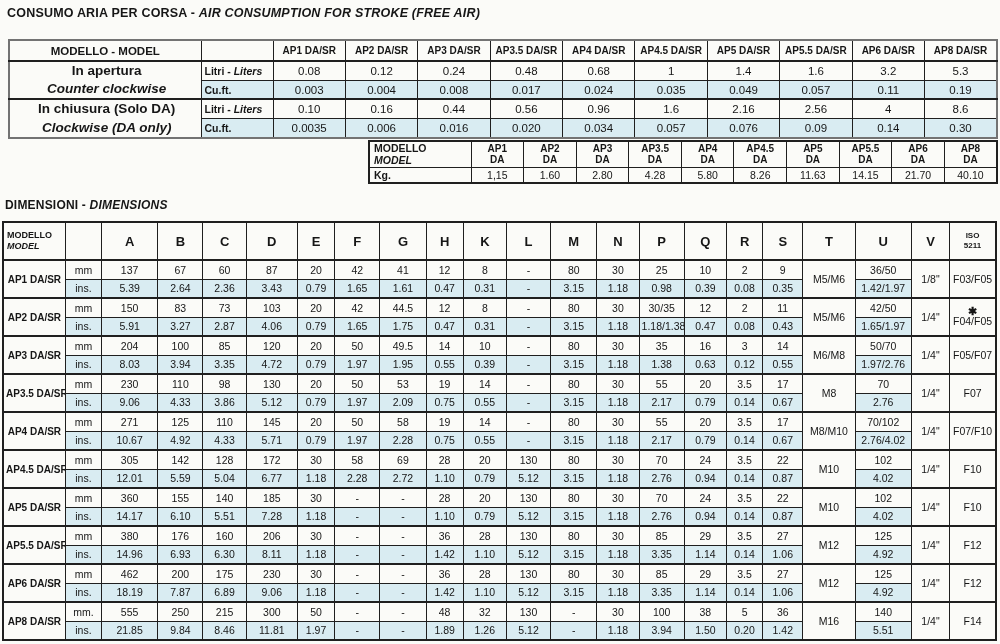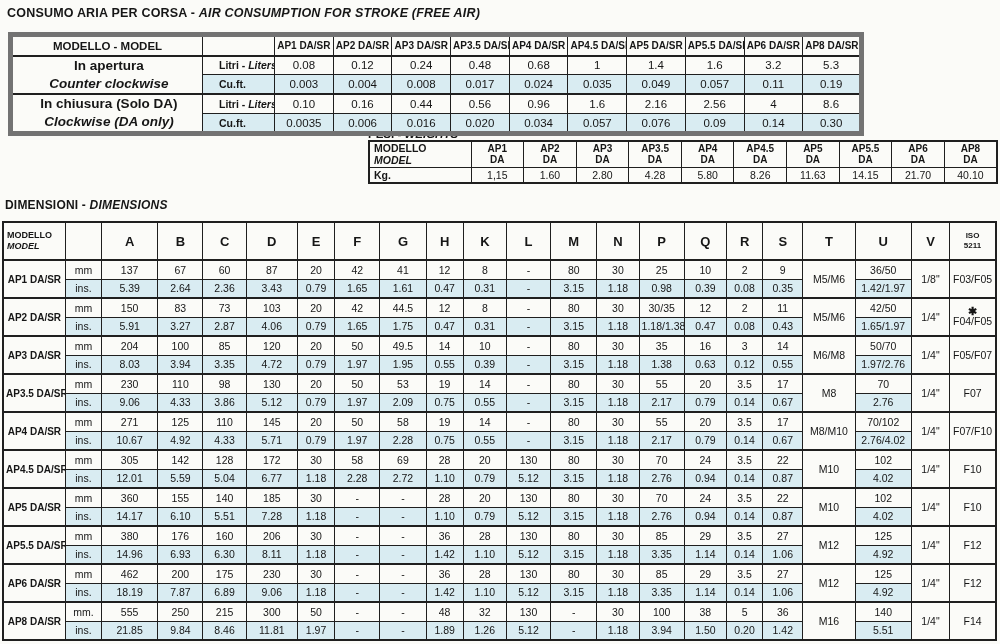--- a/index.html
+++ b/index.html
@@ -30,28 +30,28 @@
     overflow:hidden;
     white-space:nowrap;
     text-align:center;
     vertical-align:middle;
     font-weight:normal;
   }
   .tint { background:#d9ecf2; }
   .gtop { border-top:2px solid #1f1f1f; }
 
   
-  #consumption-table { left:8px; top:32px; width:856px; border:5px solid #737373; }
+  #consumption-table { left:8px; top:39px; width:990px; border:2px solid #737373; }
   #consumption-table thead tr { height:21px; }
   #consumption-table tbody tr { height:19px; }
   #consumption-table thead th { border-bottom:2px solid #1f1f1f; }
   .c-modhead { font-size:11.5px; font-weight:bold; }
   .c-model   { font-size:10px;  font-weight:bold; }
   .c-label   { text-align:center; padding-left:5px; font-size:13.5px; font-weight:bold; line-height:1.35; }
-  .c-unit    { text-align:left; padding-left:16px; font-size:10.5px; font-weight:bold; }
+  .c-unit    { text-align:left; padding-left:3px; font-size:10.5px; font-weight:bold; }
   .c-val     { font-size:11.5px; }
 
   
   #weights-table { left:368px; top:140px; width:630px; border:2px solid #1f1f1f; }
   #weights-table thead tr { height:26px; }
   #weights-table tbody tr { height:16px;margin-top:28px; }
   .w-labelhead { text-align:left; padding-left:4px; font-size:10.5px; font-weight:bold; line-height:1.15; }
   .w-model   { font-size:10px; font-weight:bold; line-height:1.15; }
   .w-rowlabel{ text-align:left; padding-left:4px; font-size:10.5px; font-weight:bold; }
   .w-val     { font-size:10.5px; }

